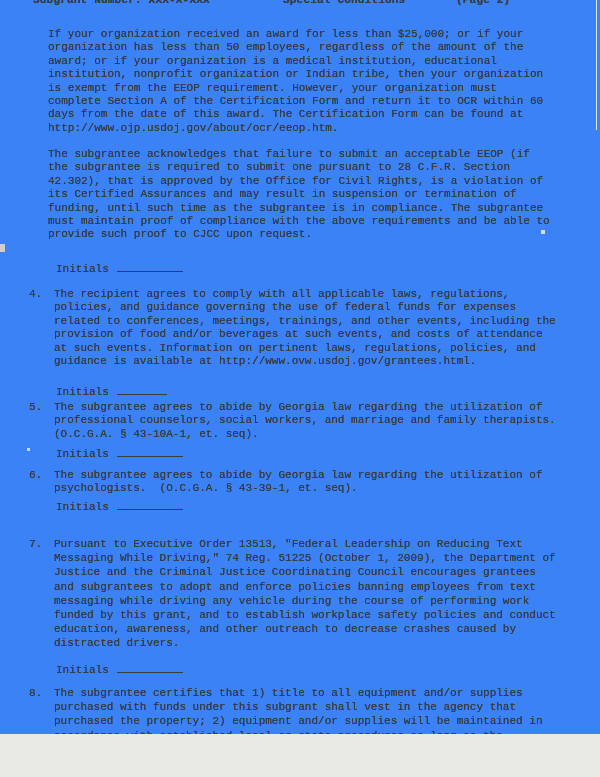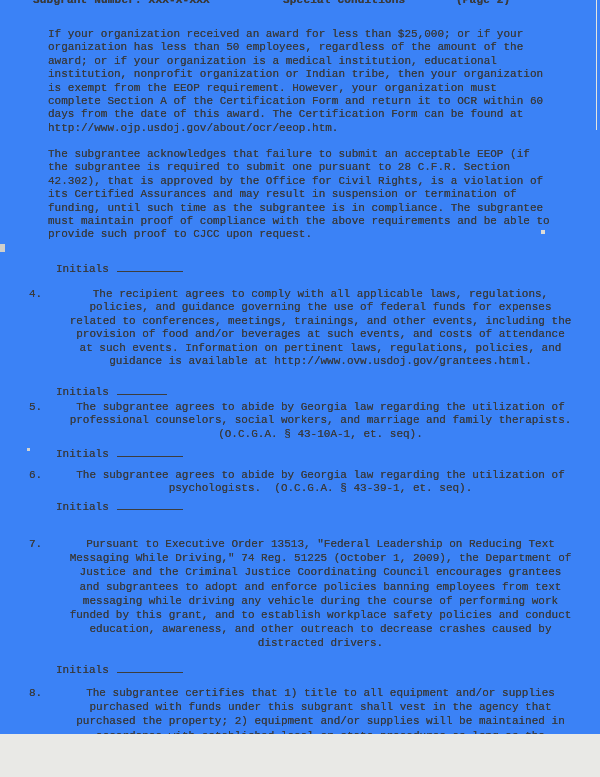--- a/index.html
+++ b/index.html
@@ -7,21 +7,21 @@
     position:relative;width:600px;height:734px;background:#3b82f6;overflow:hidden;
     font-family:"Liberation Mono","DejaVu Sans Mono",monospace;
     font-size:11px;line-height:13.4px;color:#3a3a3a;
     text-shadow:0 0 .35px rgba(45,45,45,.75);
   }
   .block{position:absolute;}
   .txt{white-space:pre-wrap;}
   .para{left:48px;width:534px;}
   .item{left:29px;width:558px;display:flex;}
   .item .num{width:25px;flex:none;}
-  .item .itext{width:533px;text-align:center;}
+  .item .itext{width:533px;}
   .lh14{line-height:14.2px;}
   .initials{left:40px;white-space:nowrap;margin-left:16px;}
   .iline{
     display:inline-block;width:66px;height:11px;margin-left:8px;
     border-bottom:1.2px solid #3d3d3d;vertical-align:baseline;
   }
   .iline.short{width:50px;}
   
   .hdr{position:absolute;top:-6px;font-weight:bold;letter-spacing:.2px;white-space:nowrap;}
   .hdr.l{left:33px;} .hdr.c{left:283px;} .hdr.r{left:456px;}

